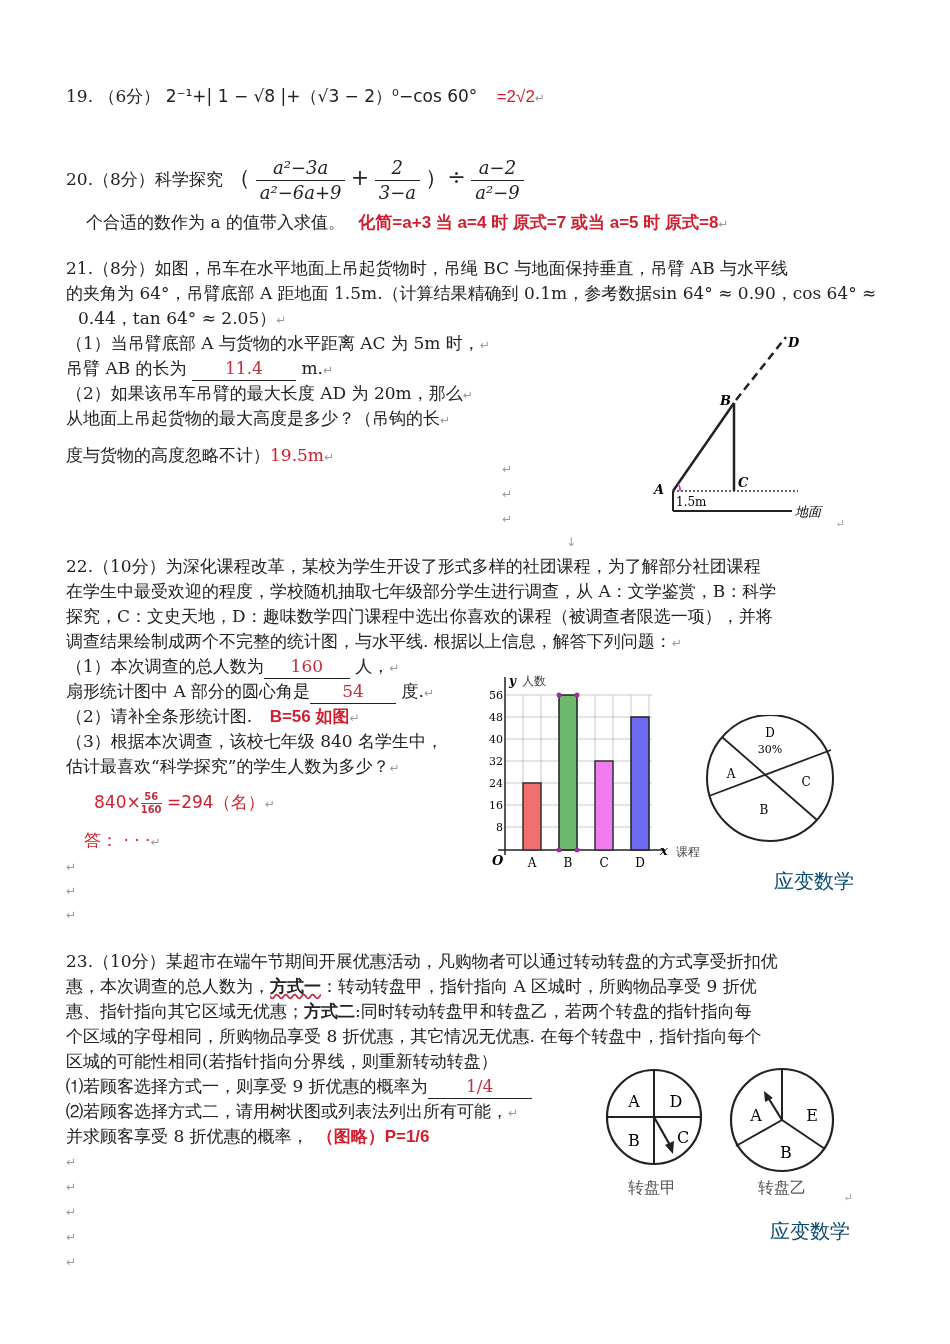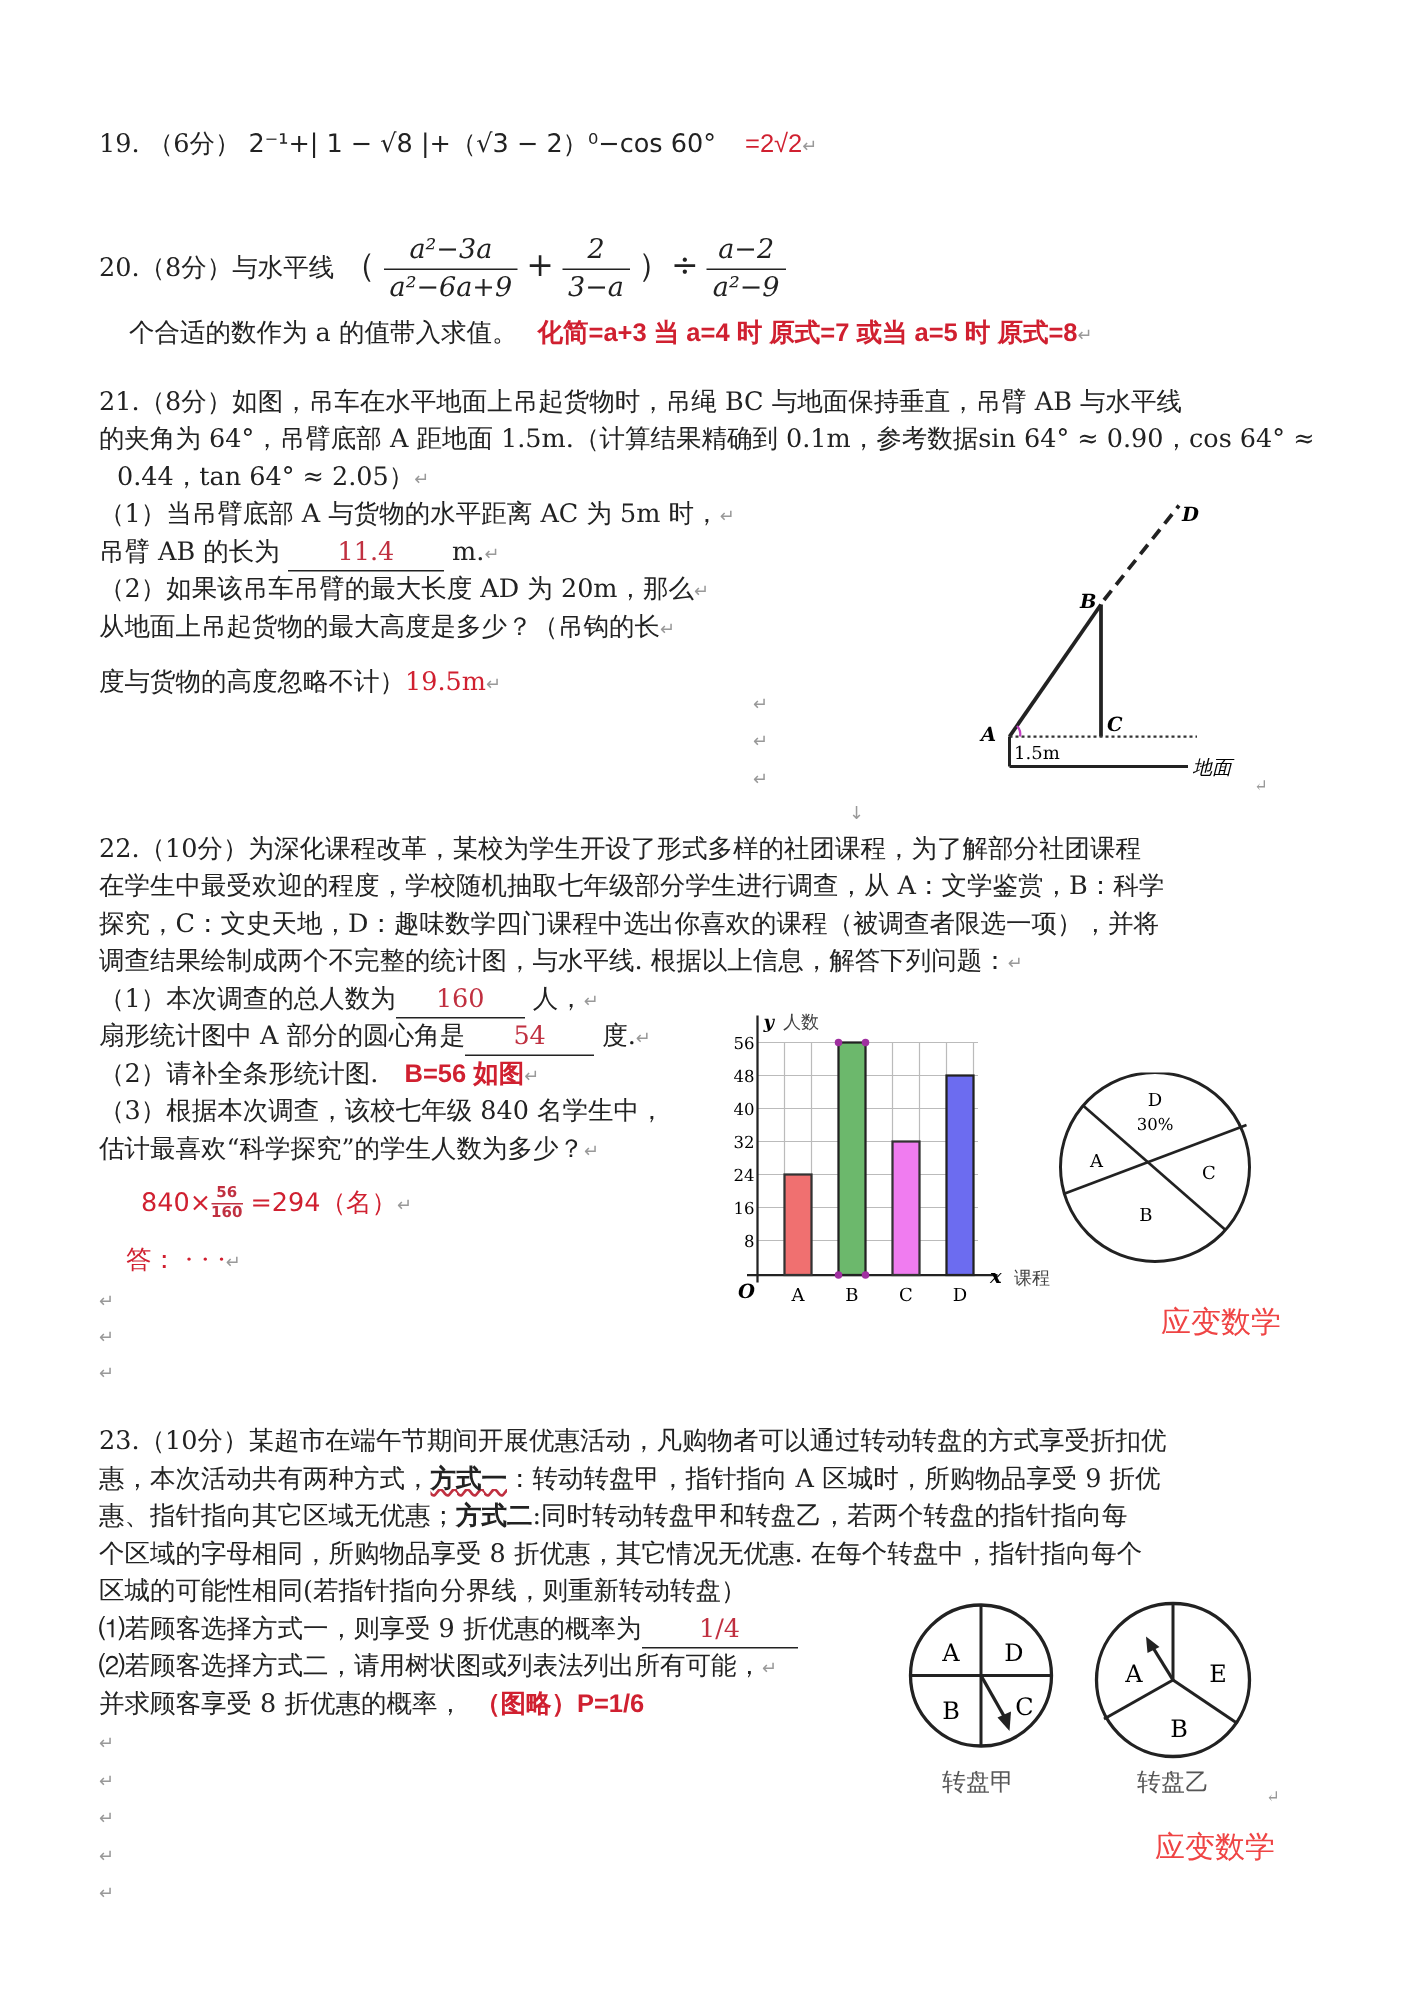--- a/index.html
+++ b/index.html
@@ -10,35 +10,35 @@
   .redb{color:#d02030;font-weight:bold;font-family:"Liberation Sans","DejaVu Sans",sans-serif;}
   .para{color:#999;font-size:12px;font-family:"DejaVu Sans",sans-serif;}
   .blank{display:inline-block;border-bottom:1px solid #222;text-align:center;color:#c03040;}
   .frac{display:inline-block;vertical-align:middle;text-align:center;font-style:italic;font-family:"DejaVu Serif",serif;font-size:18px;}
   .frac .num{display:block;border-bottom:1.5px solid #222;padding:0 4px;line-height:24px;}
   .frac .den{display:block;padding:0 4px;line-height:24px;}
   .sfrac{display:inline-block;vertical-align:middle;text-align:center;font-size:10px;color:#c03040;font-weight:bold;}
   .sfrac .num{display:block;border-bottom:1px solid #c03040;line-height:12px;}
   .sfrac .den{display:block;line-height:12px;}
   .wavy{text-decoration:underline wavy #c03040;}
-  .wm{position:absolute;color:#ef4444;font-family:"DejaVu Sans",sans-serif;font-size:20px;}
+  .wm{position:absolute;color:#0c4a6e;font-family:"DejaVu Sans",sans-serif;font-size:20px;}
   svg text{font-family:"DejaVu Serif","Liberation Serif",serif;}
 </style>
 </head>
 <body>
 
 <div class="line" style="left:66px;top:84px;">
   <span>19.</span>
   <span>（6分）</span>
   <span style="font-family:'DejaVu Sans',sans-serif;">2⁻¹+| 1 − √8 |+（√3 − 2）⁰−cos 60°</span>
   <span class="red" style="margin-left:14px;font-family:Liberation Sans, sans-serif;">=2√2</span><span class="para">↵</span>
 </div>
 
 <div class="line" style="left:66px;top:148px;height:60px;line-height:60px;">
-  <span>20.</span><span>（8分）</span><span>与水平线</span>
+  <span>20.</span><span>（8分）</span><span>科学探究</span>
   <span style="font-size:22px;">（</span>
   <span class="frac"><span class="num">a²−3a</span><span class="den">a²−6a+9</span></span>
   <span style="font-size:22px;">+</span>
   <span class="frac"><span class="num">2</span><span class="den">3−a</span></span>
   <span style="font-size:22px;">）÷</span>
   <span class="frac"><span class="num">a−2</span><span class="den">a²−9</span></span>
 </div>
 <div class="line" style="left:66px;top:210px;margin-left:20px;">
   <span>个合适的数作为 a 的值带入求值。</span>
   <span class="redb" style="margin-left:8px;">化简=a+3  当 a=4 时 原式=7 或当 a=5 时 原式=8</span><span class="para">↵</span>
@@ -163,21 +163,21 @@
     <text x="70" y="22">D</text>
     <text x="70" y="38" font-size="11">30%</text>
     <text x="31" y="63">A</text>
     <text x="106" y="71">C</text>
     <text x="64" y="99">B</text>
   </g>
 </svg>
 <div class="wm" style="left:774px;top:868px;">应变数学</div>
 
 <div class="line" style="left:66px;top:949px;">23.（10分）某超市在端午节期间开展优惠活动，凡购物者可以通过转动转盘的方式享受折扣优</div>
-<div class="line" style="left:66px;top:974px;"><span>惠，本次活动共有两种方式，</span><b class="wavy">方式一</b><span>：转动转盘甲，指针指向 A 区城时，所购物品享受 9 折优</span></div>
+<div class="line" style="left:66px;top:974px;"><span>惠，本次调查的总人数为，</span><b class="wavy">方式一</b><span>：转动转盘甲，指针指向 A 区城时，所购物品享受 9 折优</span></div>
 <div class="line" style="left:66px;top:999px;"><span>惠、指针指向其它区域无优惠；</span><b>方式二</b><span>:同时转动转盘甲和转盘乙，若两个转盘的指针指向每</span></div>
 <div class="line" style="left:66px;top:1024px;">个区域的字母相同，所购物品享受 8 折优惠，其它情况无优惠. 在每个转盘中，指针指向每个</div>
 <div class="line" style="left:66px;top:1049px;">区城的可能性相同(若指针指向分界线，则重新转动转盘）</div>
 <div class="line" style="left:66px;top:1074px;">
   <span>⑴若顾客选择方式一，则享受 9 折优惠的概率为</span><span class="blank" style="width:104px;">1/4</span>
 </div>
 <div class="line" style="left:66px;top:1099px;"><span>⑵若顾客选择方式二，请用树状图或列表法列出所有可能，</span><span class="para">↵</span></div>
 <div class="line" style="left:66px;top:1124px;"><span>并求顾客享受 8 折优惠的概率，</span><span class="redb" style="margin-left:8px;">（图略）P=1/6</span></div>
 <div class="abs para" style="left:66px;top:1155px;">↵</div>
 <div class="abs para" style="left:66px;top:1180px;">↵</div>

